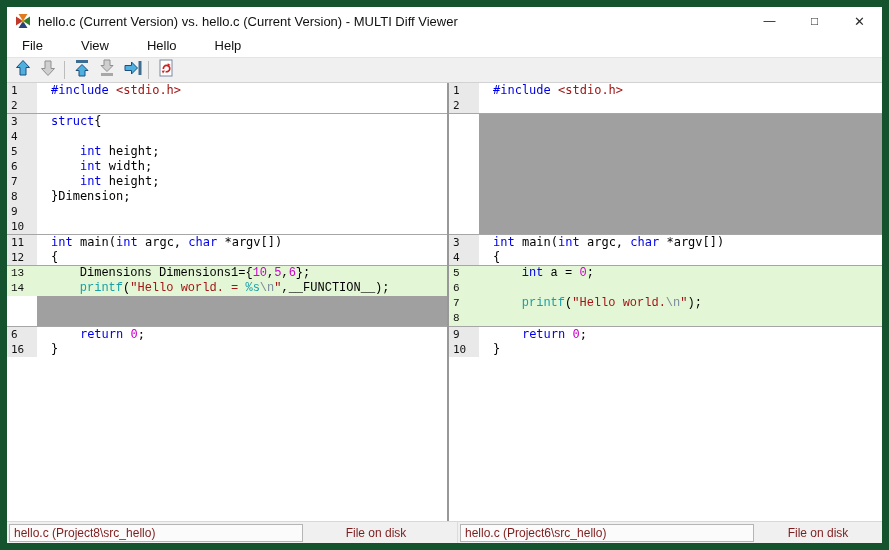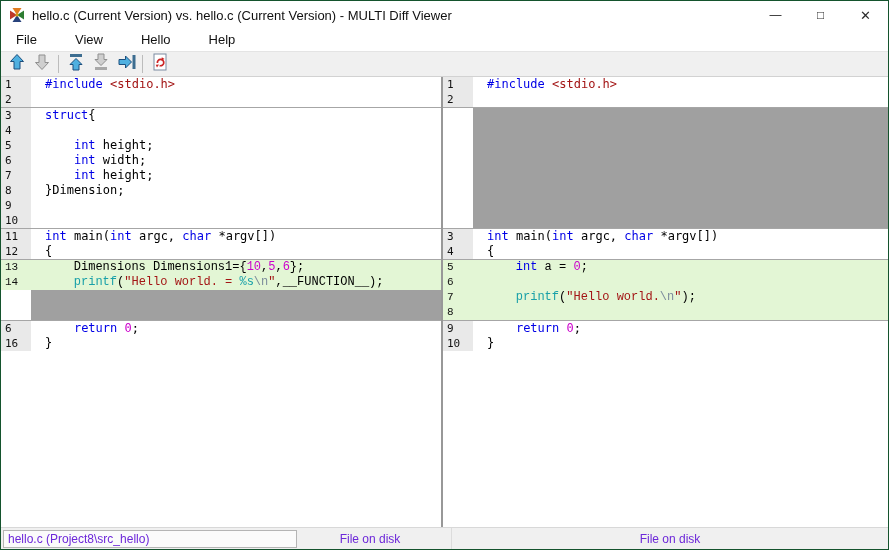--- a/index.html
+++ b/index.html
@@ -1,18 +1,18 @@
 <!DOCTYPE html>
 <html style="--keyword: #0000e6; --string: #a31515; --number: #cc00cc; --function: #18a0a8; --escape: #7c8c9c; --diff_added_bg: #e3f6d5; --diff_filler_bg: #a0a0a0; --gutter_bg: #e9e9e9; --arrow_enabled: #4fb0e0; --arrow_disabled: #cfcfcf;"><head>
 <meta charset="utf-8">
 <style>
   * { box-sizing: border-box; margin: 0; padding: 0; }
   html,body { width: 889px; height: 550px; }
   body { font-family: "Liberation Sans", sans-serif; background: #fff; overflow: hidden; }
-  .window { width: 889px; height: 550px; display: flex; flex-direction: column; border: 1px solid #14532d; background: #fff; }
+  .window { width: 889px; height: 550px; display: flex; flex-direction: column; border: 7px solid #14532d; background: #fff; }
 
   
   .titlebar { flex: 0 0 28px; display: flex; align-items: center; padding-left: 8px; background: #fff; }
   .app-icon { width: 16px; height: 16px; display: inline-flex; }
   .title { font-size: 13px; color: #101010; margin-left: 7px; white-space: nowrap; }
   .win-controls { margin-left: auto; display: flex; height: 100%; }
   .win-btn { width: 45px; display: flex; align-items: center; justify-content: center; font-size: 12px; color: #2a2a2a; cursor: default; }
   .win-btn.close { font-size: 13px; }
 
   
@@ -41,21 +41,21 @@
 
   .tk-kw  { color: var(--keyword); }
   .tk-str { color: var(--string); }
   .tk-num { color: var(--number); }
   .tk-fn  { color: var(--function); }
   .tk-fmt { color: var(--function); }
   .tk-esc { color: var(--escape); }
   .tk-pl  { color: #000; }
 
   
-  .statusbar { flex: 0 0 22px; background: #f0f0f0; border-top: 1px solid #d8d8d8; display: flex; font-size: 12px; color: #6d28d9; align-items: center; gap: 8px; }
+  .statusbar { flex: 0 0 22px; background: #f0f0f0; border-top: 1px solid #d8d8d8; display: flex; font-size: 12px; color: #7f1d1d; align-items: center; gap: 8px; }
   .status-half { flex: 0 0 442px; display: flex; align-items: center; height: 100%; }
   .status-half.rgt { flex: 1 1 auto; border-left: 1px solid #dcdcdc; }
   .file-box { width: 294px; height: 18px; line-height: 16px; background: #fbfbfb; border: 1px solid #b5b5b5; margin-left: 2px; padding-left: 4px; white-space: nowrap; overflow: hidden; }
   .status-note { flex: 1; text-align: center; }
 </style>
 </head>
 <body>
 
 <div class="window">
 
@@ -252,17 +252,18 @@
         </div>
       </div>
   </div>
 
   <div class="statusbar">
     <div class="status-half">
       <div class="file-box">hello.c (Project8\src_hello)</div>
       <div class="status-note">File on disk</div>
     </div>
     <div class="status-half rgt">
+      <div class="file-box">hello.c (Project6\src_hello)</div>
       <div class="status-note">File on disk</div>
     </div>
   </div>
 
 </div>
 
 </body></html>

